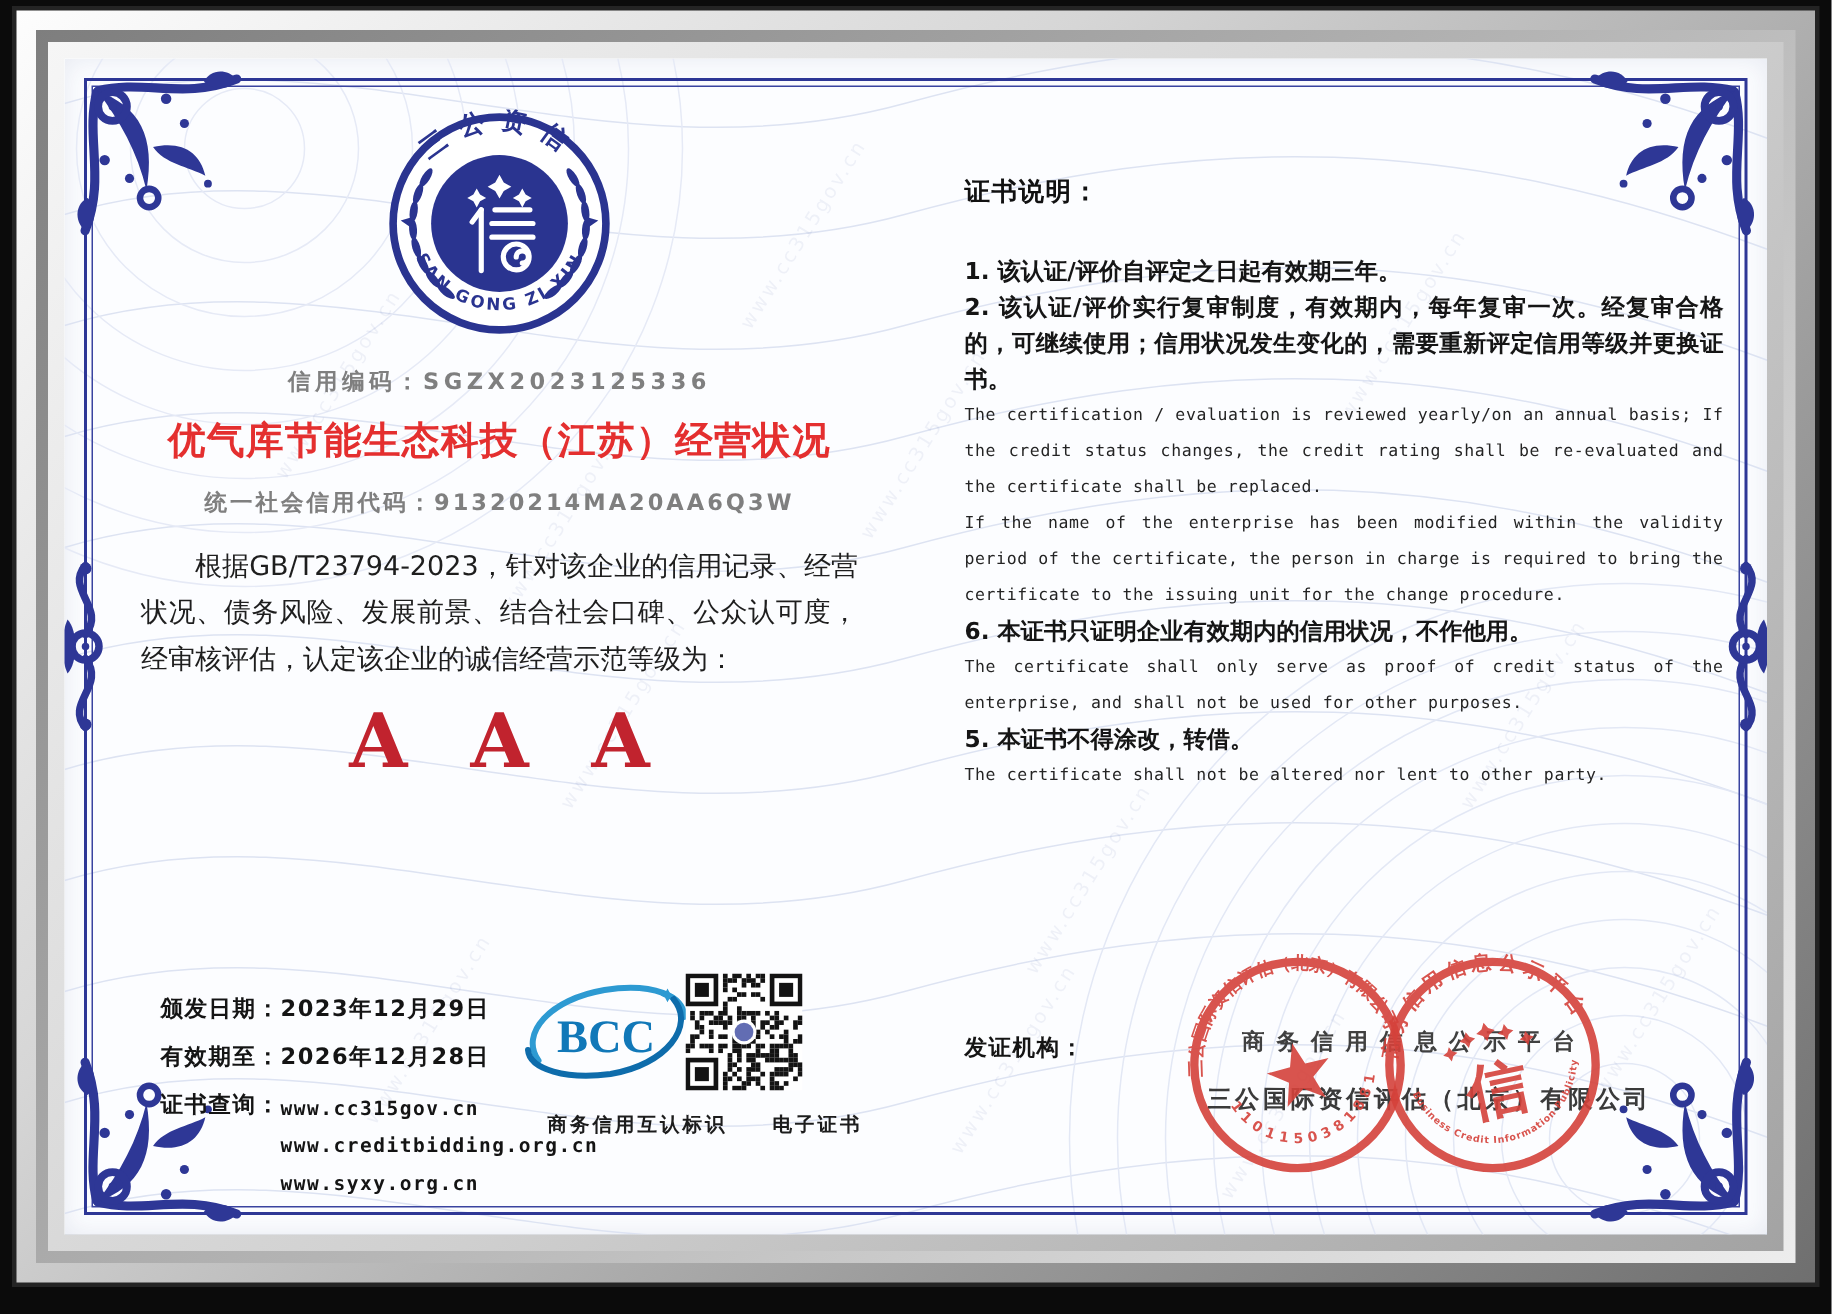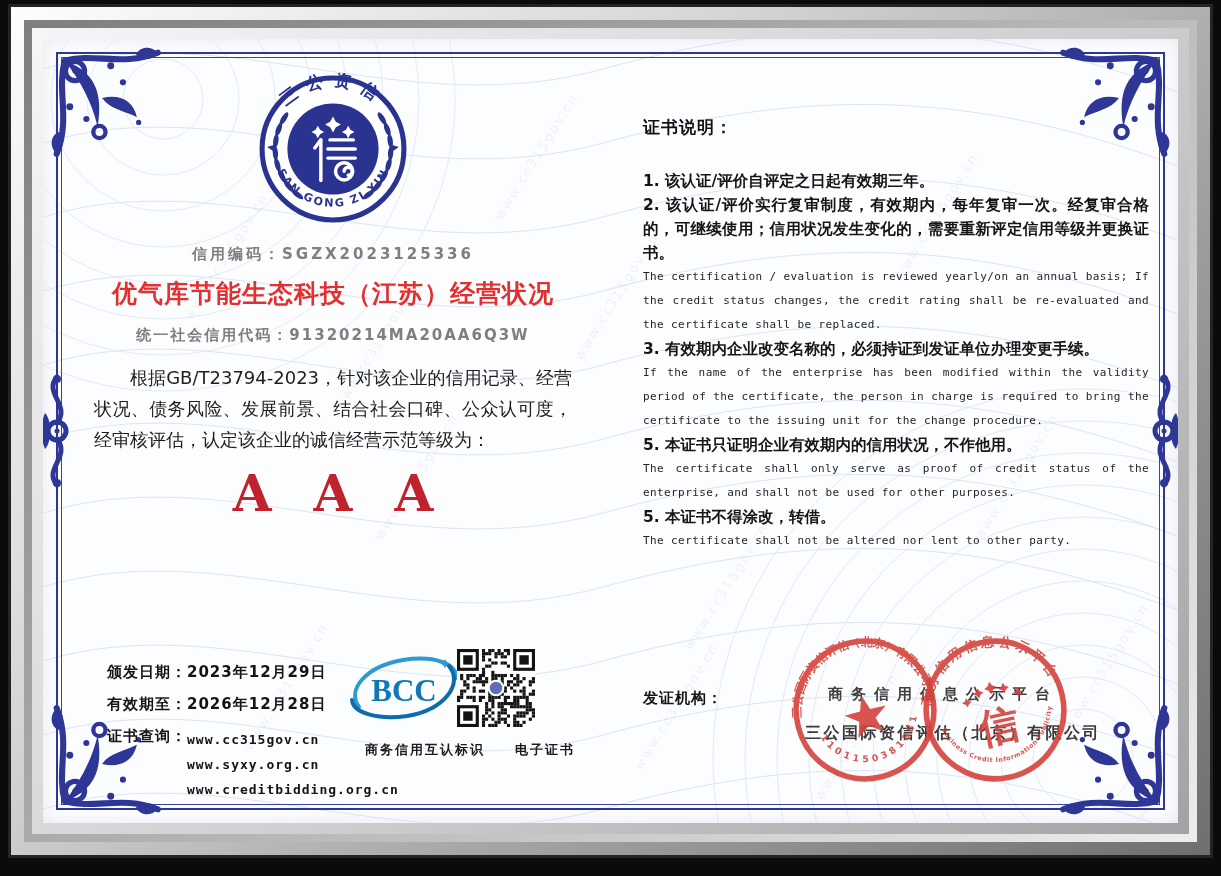--- a/index.html
+++ b/index.html
@@ -234,22 +234,22 @@
         <div class="grade">AAA</div>
       </div>
 
       <div class="info-block">
         <div class="info-row">颁发日期：2023年12月29日</div>
         <div class="info-row">有效期至：2026年12月28日</div>
         <div class="info-row query-row">
           <span>证书查询：</span>
           <span class="query-urls">
             <div>www.cc315gov.cn</div>
+            <div>www.creditbidding.org.cn</div>
             <div>www.syxy.org.cn</div>
-            <div>www.creditbidding.org.cn</div>
           </span>
         </div>
       </div>
 
       <svg class="bcc" viewBox="0 0 122 78">
         <path d="M16,58 C3,40 24,17 60,11 C92,6 114,15 113,29" stroke="#2d9ad2" stroke-width="4" fill="none" stroke-linecap="round"></path>
         <path d="M106,17 C121,35 101,61 64,67 C35,71 10,64 9,51" stroke="#0e6cab" stroke-width="4" fill="none" stroke-linecap="round"></path>
         <text x="61" y="52" text-anchor="middle" font-family="Liberation Serif, DejaVu Serif, serif" font-size="31" font-weight="bold" fill="#1178b8">BCC</text>
         <path d="M102,10 l1.6,3 3,1.6 -3,1.6 -1.6,3 -1.6,-3 -3,-1.6 3,-1.6 Z" fill="#2d9ad2"></path>
       </svg>
@@ -478,23 +478,22 @@
       <div class="captions">
         <span>商务信用互认标识</span>
         <span>电子证书</span>
       </div>
 
       <div class="col-right">
         <div class="notes-heading">证书说明：</div>
         <div class="note-zh">1. 该认证/评价自评定之日起有效期三年。</div>
         <div class="note-zh">2. 该认证/评价实行复审制度，有效期内，每年复审一次。经复审合格的，可继续使用；信用状况发生变化的，需要重新评定信用等级并更换证书。</div>
         <div class="note-en">The certification / evaluation is reviewed yearly/on an annual basis; If the credit status changes, the credit rating shall be re-evaluated and the certificate shall be replaced.</div>
-        <div class="note-zh">3. 有效期内企业改变名称的，必须持证到发证单位办理变更手续。</div>
         <div class="note-en">If the name of the enterprise has been modified within the validity period of the certificate, the person in charge is required to bring the certificate to the issuing unit for the change procedure.</div>
-        <div class="note-zh">5. 本证书只证明企业有效期内的信用状况，不作他用。</div>
+        <div class="note-zh">6. 本证书只证明企业有效期内的信用状况，不作他用。</div>
         <div class="note-en">The certificate shall only serve as proof of credit status of the enterprise, and shall not be used for other purposes.</div>
         <div class="note-zh">5. 本证书不得涂改，转借。</div>
         <div class="note-en">The certificate shall not be altered nor lent to other party.</div>
       </div>
 
       <div class="issuer-label">发证机构：</div>
       <div class="issuer-platform">商务信用信息公示平台</div>
       <div class="issuer-company">三公国际资信评估（北京）有限公司</div>
 
       <svg class="seal seal1" viewBox="0 0 170 170">

